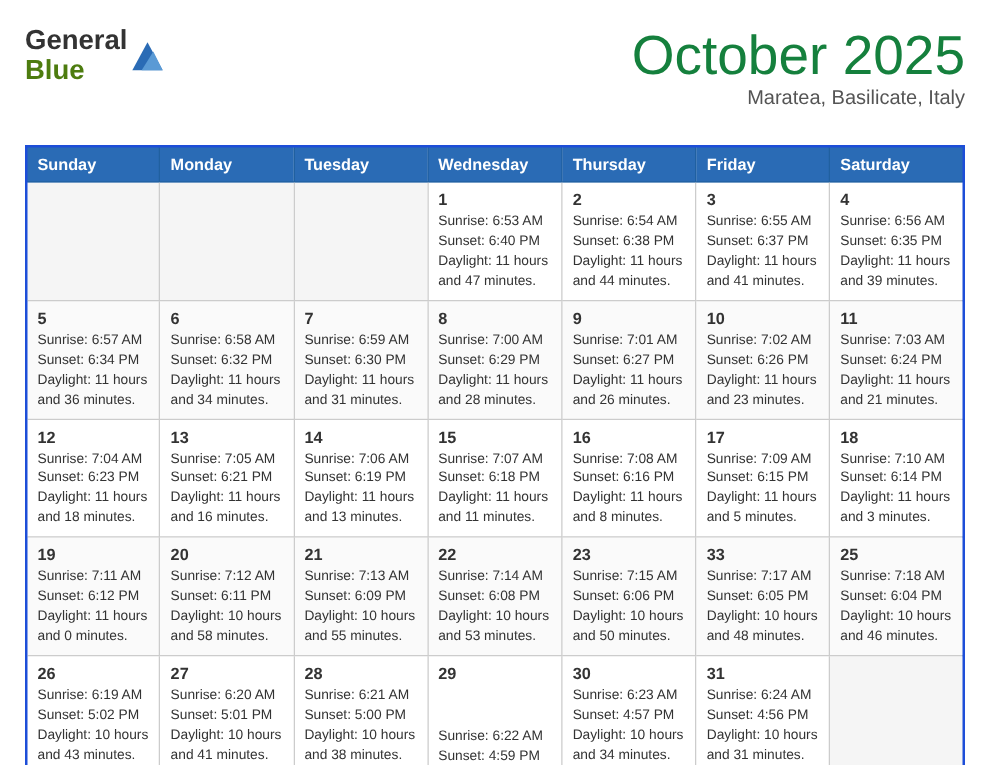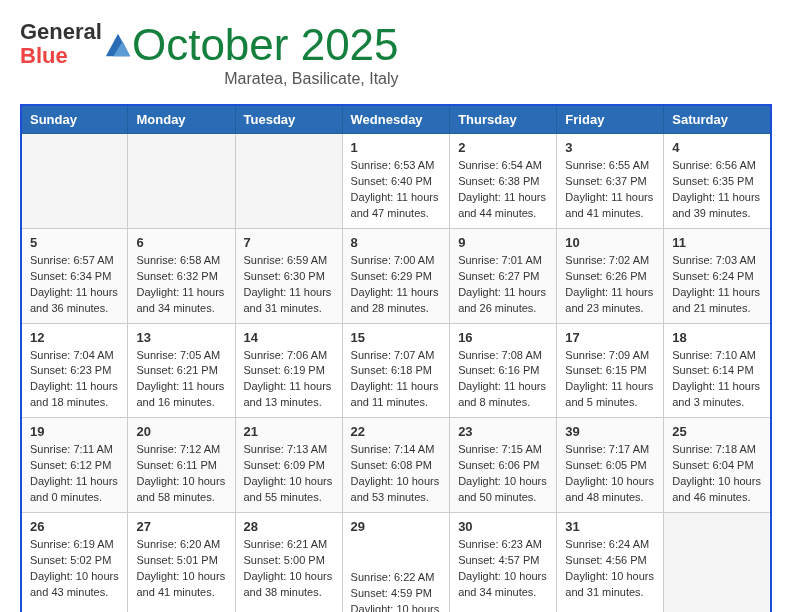--- a/index.html
+++ b/index.html
@@ -5,35 +5,35 @@
     * { box-sizing: border-box; margin: 0; padding: 0; }
     body {
       font-family: Arial, sans-serif;
       background: #fff;
       width: 792px;
       min-height: 612px;
       padding: 20px;
     }
     .header {
       display: flex;
-      justify-content: flex-start;
+      justify-content: space-between;
       align-items: flex-start;
-      margin-bottom: 16px;
+      margin-bottom: 28px;
     }
     .logo {
       display: flex;
       align-items: center;
     }
     .logo-text {
       font-size: 22px;
       font-weight: bold;
       line-height: 1.1;
     }
     .logo-general { color: #333; }
-    .logo-blue { color: #ef4444; }
+    .logo-blue { color: #4d7c0f; }
     .logo-icon {
       width: 28px;
       height: 28px;
       margin-left: 2px;
     }
     .title-block { text-align: right; }
     .month-title {
       font-size: 44px;
       font-weight: normal;
       color: #15803d;
@@ -261,21 +261,21 @@
 Sunset: 6:08 PM
 Daylight: 10 hours and 53 minutes.</div>
         </td>
         <td>
           <div class="day-num">23</div>
           <div class="day-info" style="white-space: pre-line;">Sunrise: 7:15 AM
 Sunset: 6:06 PM
 Daylight: 10 hours and 50 minutes.</div>
         </td>
         <td>
-          <div class="day-num">39</div>
+          <div class="day-num">33</div>
           <div class="day-info" style="white-space: pre-line;">Sunrise: 7:17 AM
 Sunset: 6:05 PM
 Daylight: 10 hours and 48 minutes.</div>
         </td>
         <td>
           <div class="day-num">25</div>
           <div class="day-info" style="white-space: pre-line;">Sunrise: 7:18 AM
 Sunset: 6:04 PM
 Daylight: 10 hours and 46 minutes.</div>
         </td>

